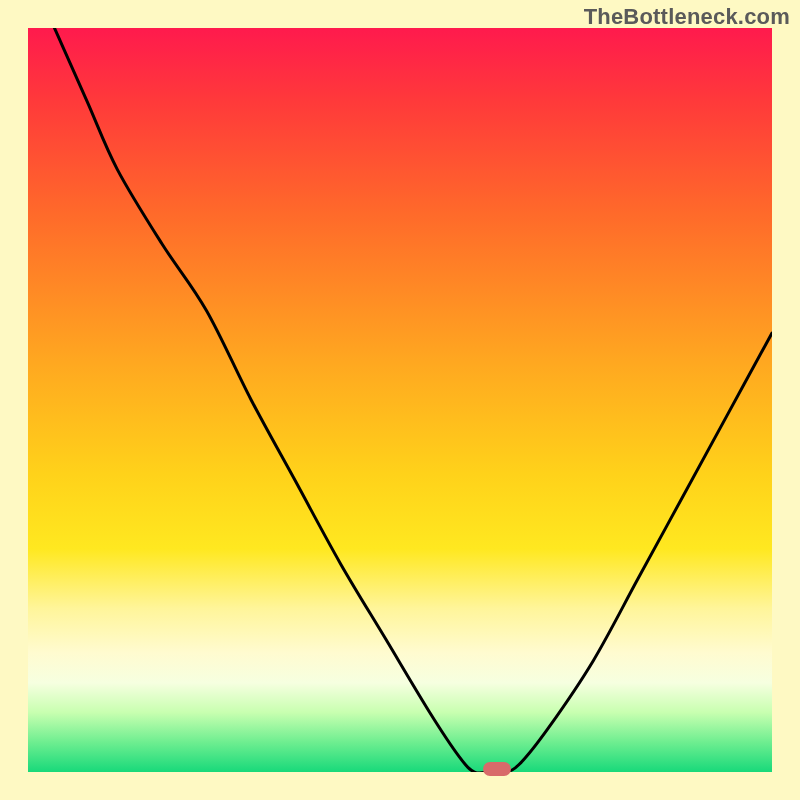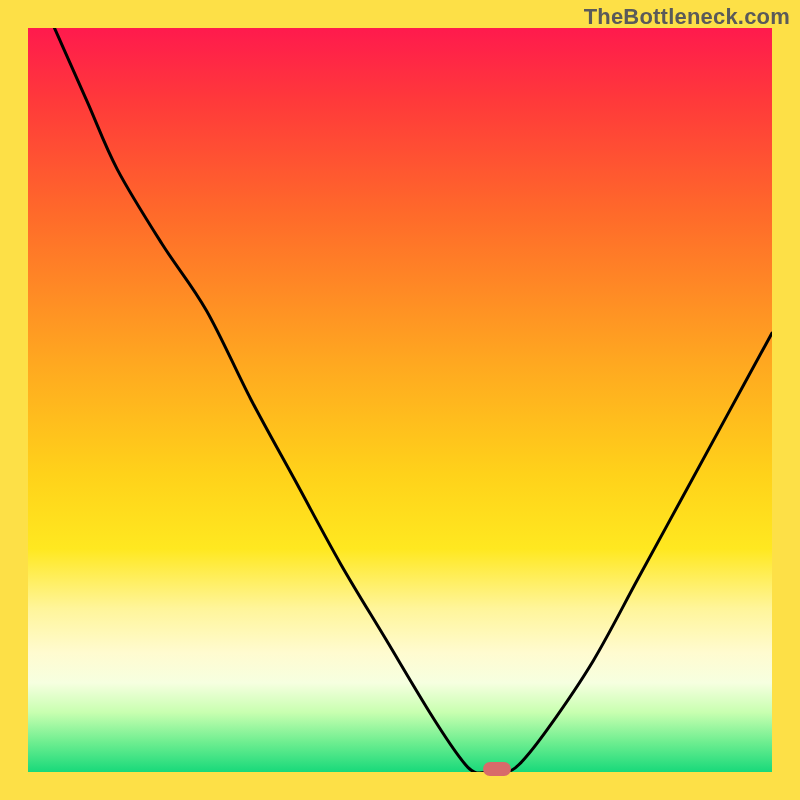--- a/index.html
+++ b/index.html
@@ -9,21 +9,21 @@
     height: 800px;
     background: #000;
     overflow: hidden;
   }
   .frame {
     position: absolute;
     left: 0;
     top: 0;
     width: 800px;
     height: 800px;
-    background: #fde047;
+    background: #fef9c3;
   }
   .plot {
     position: absolute;
     left: 28px;
     top: 28px;
     width: 744px;
     height: 744px;
     background: linear-gradient(
       to bottom,
       #ff1a4d 0%,

